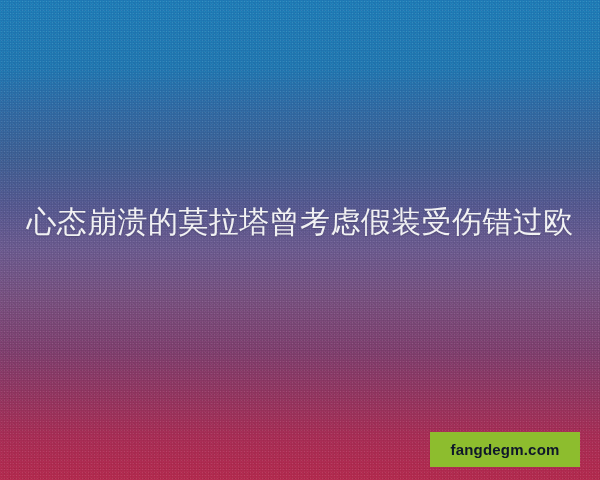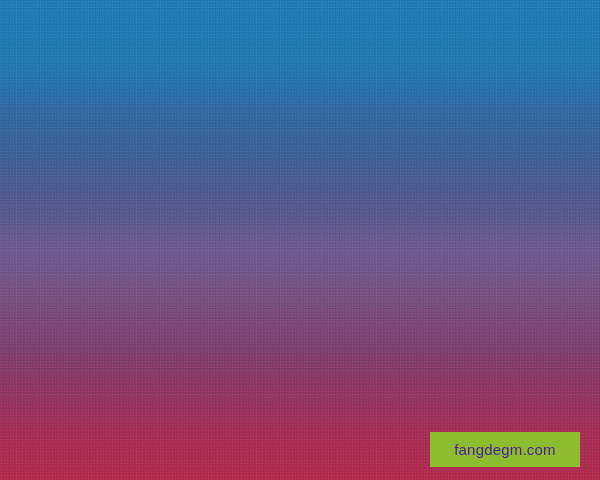--- a/index.html
+++ b/index.html
@@ -97,36 +97,37 @@
     left: 430px;
     top: 432px;
     width: 150px;
     height: 35px;
     background: #8dbd2e;
     display: flex;
     align-items: center;
     justify-content: center;
   }
   #watermark-text {
-    color: #4c1d95;
+    color: #0f172a;
     font-size: 15px;
-    font-weight: 400;
+    font-weight: 700;
     letter-spacing: 0.2px;
     line-height: 1;
   }
 </style>
 </head>
 <body>
 
 <div id="stage">
 
   <div id="bg-gradient"></div>
   <div id="bg-noise"></div>
   <div id="bg-noise-fine"></div>
 
   <div id="headline">
+    <span class="line">心态崩溃的莫拉塔曾考虑假装受伤错过欧</span>
   </div>
 
   <div id="watermark-badge">
     <span id="watermark-text">fangdegm.com</span>
   </div>
 
 </div>
 
 </body></html>

